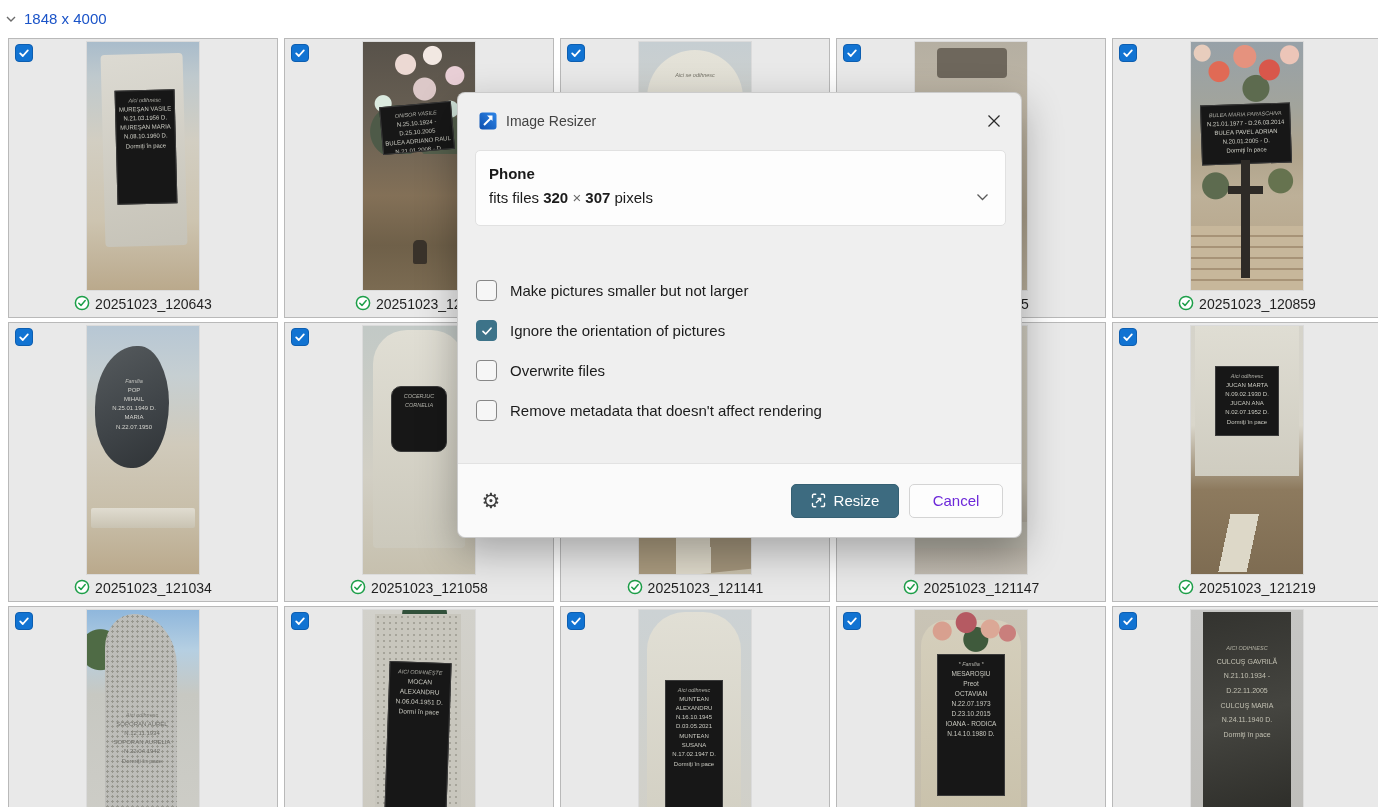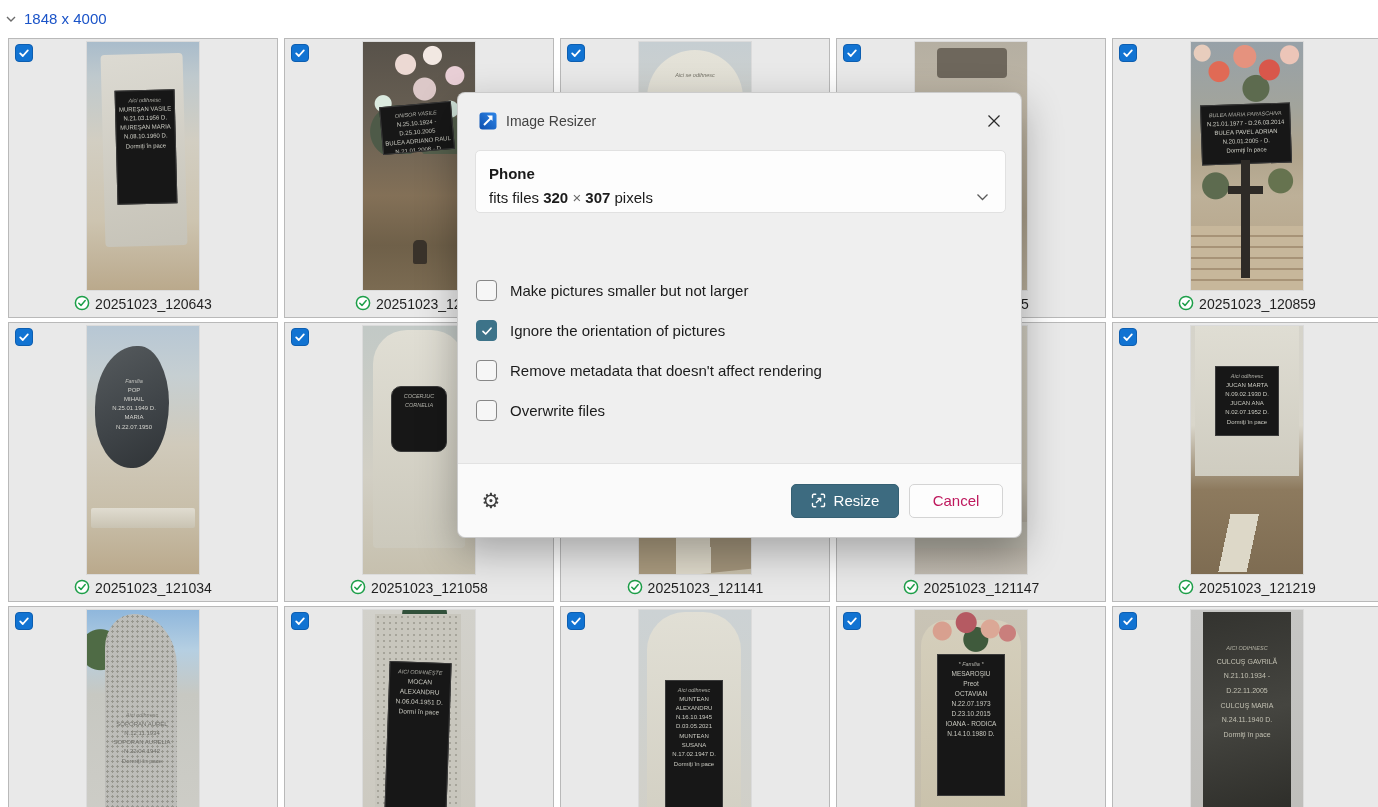--- a/index.html
+++ b/index.html
@@ -149,21 +149,21 @@
 
   
   .dialog { position: absolute; left: 457px; top: 92px; width: 565px; height: 446px;
     background: #efefef; border: 1px solid rgba(0,0,0,.15); border-radius: 8px;
     box-shadow: 0 14px 40px rgba(0,0,0,.30); z-index: 10; font-size: 15px; color: #1b1b1b; }
   .dlg-title-row { position: absolute; left: 0; top: 0; right: 0; height: 46px; margin-top: 6px; }
   .dlg-app-icon { position: absolute; left: 21px; top: 13px; width: 18px; height: 18px; }
   .dlg-title { position: absolute; left: 48px; top: 14px; font-size: 14px; color: #434343; }
   .dlg-close { position: absolute; right: 12px; top: 7px; width: 30px; height: 30px;
     display: flex; align-items: center; justify-content: center; border-radius: 4px; cursor: default; }
-  .combo { position: absolute; left: 17px; top: 57px; width: 531px; height: 63px;
+  .combo { position: absolute; left: 17px; top: 57px; width: 531px; height: 76px;
     background: #fdfdfd; border: 1px solid #e1e1e1; border-radius: 5px; padding: 14px 40px 0 13px; }
   .combo .cname { font-weight: 700; font-size: 15px; }
   .combo .cdesc { margin-top: 7px; font-size: 15px; color: #1b1b1b; }
   .combo .cdesc .b { font-weight: 700; }
   .combo .cdesc .dim { color: #6a6a6a; }
   .combo .cchev { position: absolute; right: 16px; top: 36px; }
   .opts { position: absolute; left: 18px; top: 185px; display: flex; flex-direction: column; gap: 15px; }
   .opt { display: flex; align-items: center; gap: 13px; height: 25px; }
   .optbox { width: 21px; height: 21px; border-radius: 4px; border: 1px solid #878787; background: #f6f6f6;
     display: flex; align-items: center; justify-content: center; flex: none; }
@@ -173,21 +173,21 @@
   .opt .olabel { font-size: 15px; }
   .dlg-divider { position: absolute; left: 0; right: 0; top: 370px; height: 1px; background: #e2e2e2; }
   .dlg-footer { position: absolute; left: 0; right: 0; top: 371px; bottom: 0; background: #fafafa;
     border-radius: 0 0 8px 8px; display: flex; align-items: center; padding: 0 18px; }
   .gear-btn { width: 30px; height: 30px; display: flex; align-items: center; justify-content: center;
     font-size: 21px; color: #3f3f3f; }
   .dlg-footer .spacer { flex: 1; }
   .btn { height: 34px; border-radius: 5px; display: flex; align-items: center; justify-content: center;
     gap: 8px; font-size: 15px; cursor: default; }
   .btn-resize { width: 108px; background: #3d6b80; color: #ffffff; border: 1px solid #356073; }
-  .btn-cancel { width: 94px; background: #fdfdfd; color: #be185d; border: 1px solid #d4d4d4; margin-left: 10px; }
+  .btn-cancel { width: 94px; background: #fdfdfd; color: #6d28d9; border: 1px solid #d4d4d4; margin-left: 10px; }
 </style>
 </head>
 <body>
 
 <div class="group-header">
   <span class="chev">
     <svg width="12" height="12" viewBox="0 0 12 12">
         <polyline points="2,4 6,8 10,4" fill="none" stroke="#6b6b6b" stroke-width="1.4"></polyline>
       </svg>
   </span>
@@ -617,29 +617,29 @@
           </svg>
         </span>
       <span class="olabel">Ignore the orientation of pictures</span>
     </div>
     <div class="opt">
       <span class="optbox">
           <svg width="12" height="12" viewBox="0 0 12 12">
             <polyline points="2,6.4 4.7,9 10,3.2" fill="none" stroke="#ffffff" stroke-width="1.7" stroke-linecap="round" stroke-linejoin="round"></polyline>
           </svg>
         </span>
-      <span class="olabel">Remove metadata that doesn't affect rendering</span>
+      <span class="olabel">Overwrite files</span>
     </div>
     <div class="opt">
       <span class="optbox">
           <svg width="12" height="12" viewBox="0 0 12 12">
             <polyline points="2,6.4 4.7,9 10,3.2" fill="none" stroke="#ffffff" stroke-width="1.7" stroke-linecap="round" stroke-linejoin="round"></polyline>
           </svg>
         </span>
-      <span class="olabel">Overwrite files</span>
+      <span class="olabel">Remove metadata that doesn't affect rendering</span>
     </div>
   </div>
 
   <div class="dlg-divider"></div>
   <div class="dlg-footer">
     <span class="gear-btn">
         <span>⚙</span>
       </span>
     <span class="spacer"></span>
     <div class="btn btn-resize">

